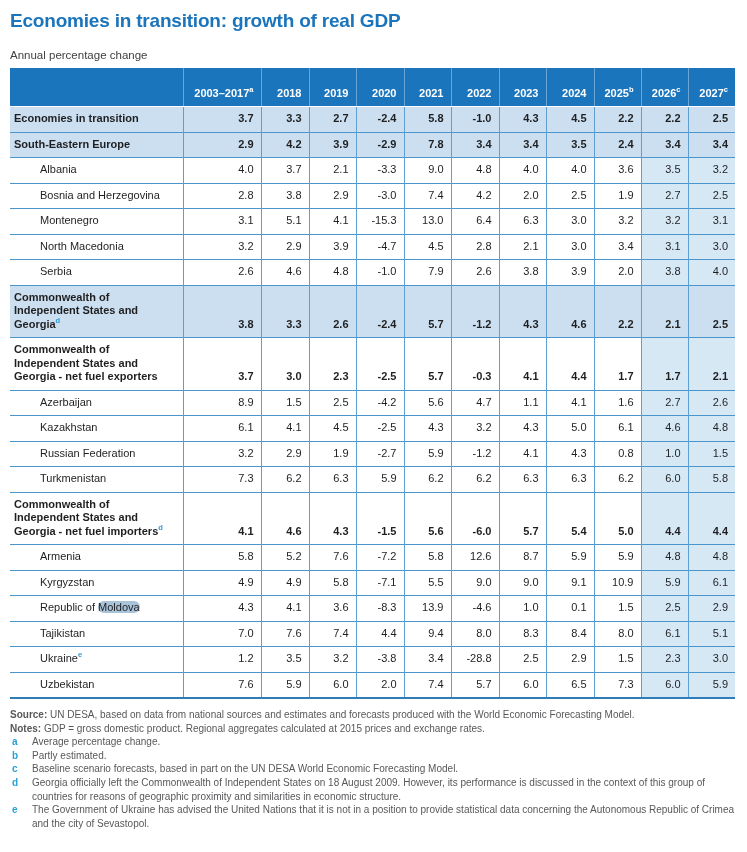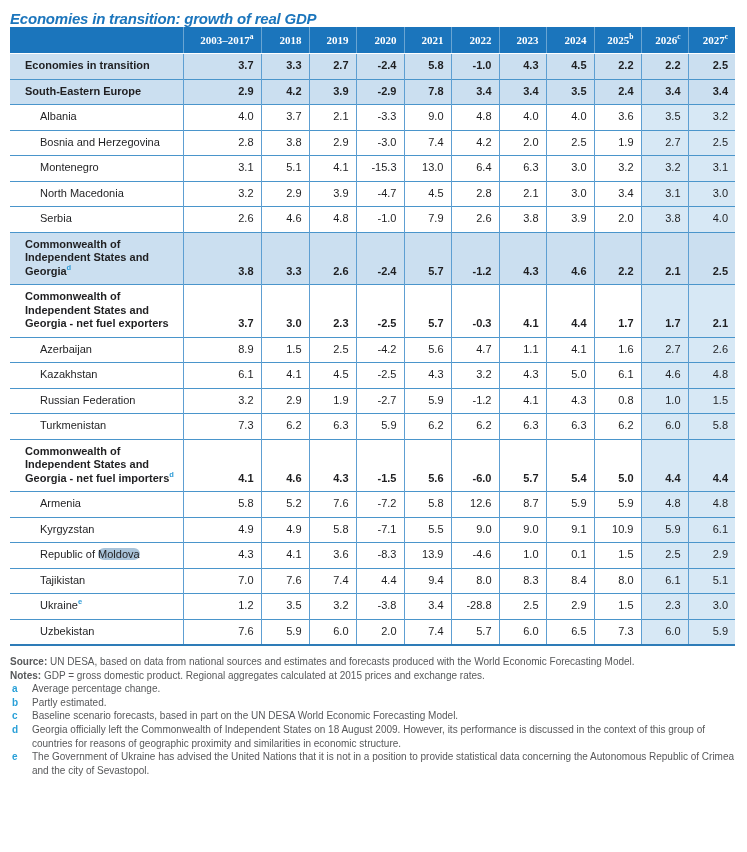--- a/index.html
+++ b/index.html
@@ -11,53 +11,54 @@
     --hdr-divider:rgba(255,255,255,.35);
     --text:#1f1f21;
     --fn-text:#57585a;
     --fn-letter:#29a0d8;
     --hl:#a9c3d9;
   }
   *{box-sizing:border-box;margin:0;padding:0;}
   html,body{width:747px;height:852px;overflow:hidden;background:#fff;}
   body{font-family:"Liberation Sans",sans-serif;color:var(--text);}
   .page{padding:8px 12px 0 10px;width:747px;}
-  .title{font-size:15px;font-weight:bold;color:var(--accent);letter-spacing:-.2px;margin-top:2px;font-style:italic;}
+  .title{font-size:19px;font-weight:bold;color:var(--accent);letter-spacing:-.2px;margin-top:2px;}
   .subtitle{font-size:11.5px;color:#414042;margin-top:17px;margin-bottom:7px;}
   table.gdp{border-collapse:collapse;table-layout:fixed;width:725px;border-bottom:2px solid #2e7cb8;}
   table.gdp th{
     background:var(--accent);color:#fff;font-size:11px;font-weight:bold;
-    text-align:right;padding:7px 7px 7px 1px;border-left:1px solid var(--hdr-divider);
-    border-bottom:1.5px solid #fff;white-space:nowrap;font-family:Liberation Serif, serif;
+    text-align:right;padding:19px 7px 7px 1px;border-left:1px solid var(--hdr-divider);
+    border-bottom:1.5px solid #fff;white-space:nowrap;
   }
   table.gdp th:first-child{border-left:none;}
   table.gdp td{
     font-size:11px;line-height:13.5px;text-align:right;vertical-align:bottom;
     padding:5px 7px 6px 2px;border-left:1px solid var(--vborder);border-top:1px solid var(--border);
   }
-  table.gdp td.label{text-align:left;padding-left:15px;border-left:none;}
+  table.gdp td.label{text-align:left;padding-left:4px;border-left:none;}
   tr.country td.label{padding-left:30px;}
   tr.aggregate td, tr.aggregate-shaded td{font-weight:bold;}
   tr.aggregate-shaded td{background:var(--row-shade);}
   tr.country td.colshade, tr.aggregate td.colshade{background:var(--col-shade);}
   tr.aggregate-shaded td.colshade{background:var(--row-shade);}
   sup{font-size:7.5px;line-height:0;}
   td.label sup{color:#2e9bd6;font-weight:bold;}
   span.hl{background:var(--hl);border-radius:6px;}
   .footnotes{margin-top:9px;font-size:10px;line-height:13.6px;color:var(--fn-text);}
   .fline b{color:var(--fn-text);}
   .fn-item{display:flex;}
   .fn-item .letter{flex:0 0 22px;padding-left:2px;color:var(--fn-letter);font-weight:bold;}
   .fn-item .txt{flex:1;}
 </style>
 </head>
 <body>
 
 <div class="page">
   <div class="title">Economies in transition: growth of real GDP</div>
+  <div class="subtitle">Annual percentage change</div>
 
   <table class="gdp">
     <colgroup>
       <col style="width:173px">
       <col style="width:78px">
       <col style="width:48px">
         <col style="width:47px">
         <col style="width:48px">
         <col style="width:47px">
       <col style="width:48px">

